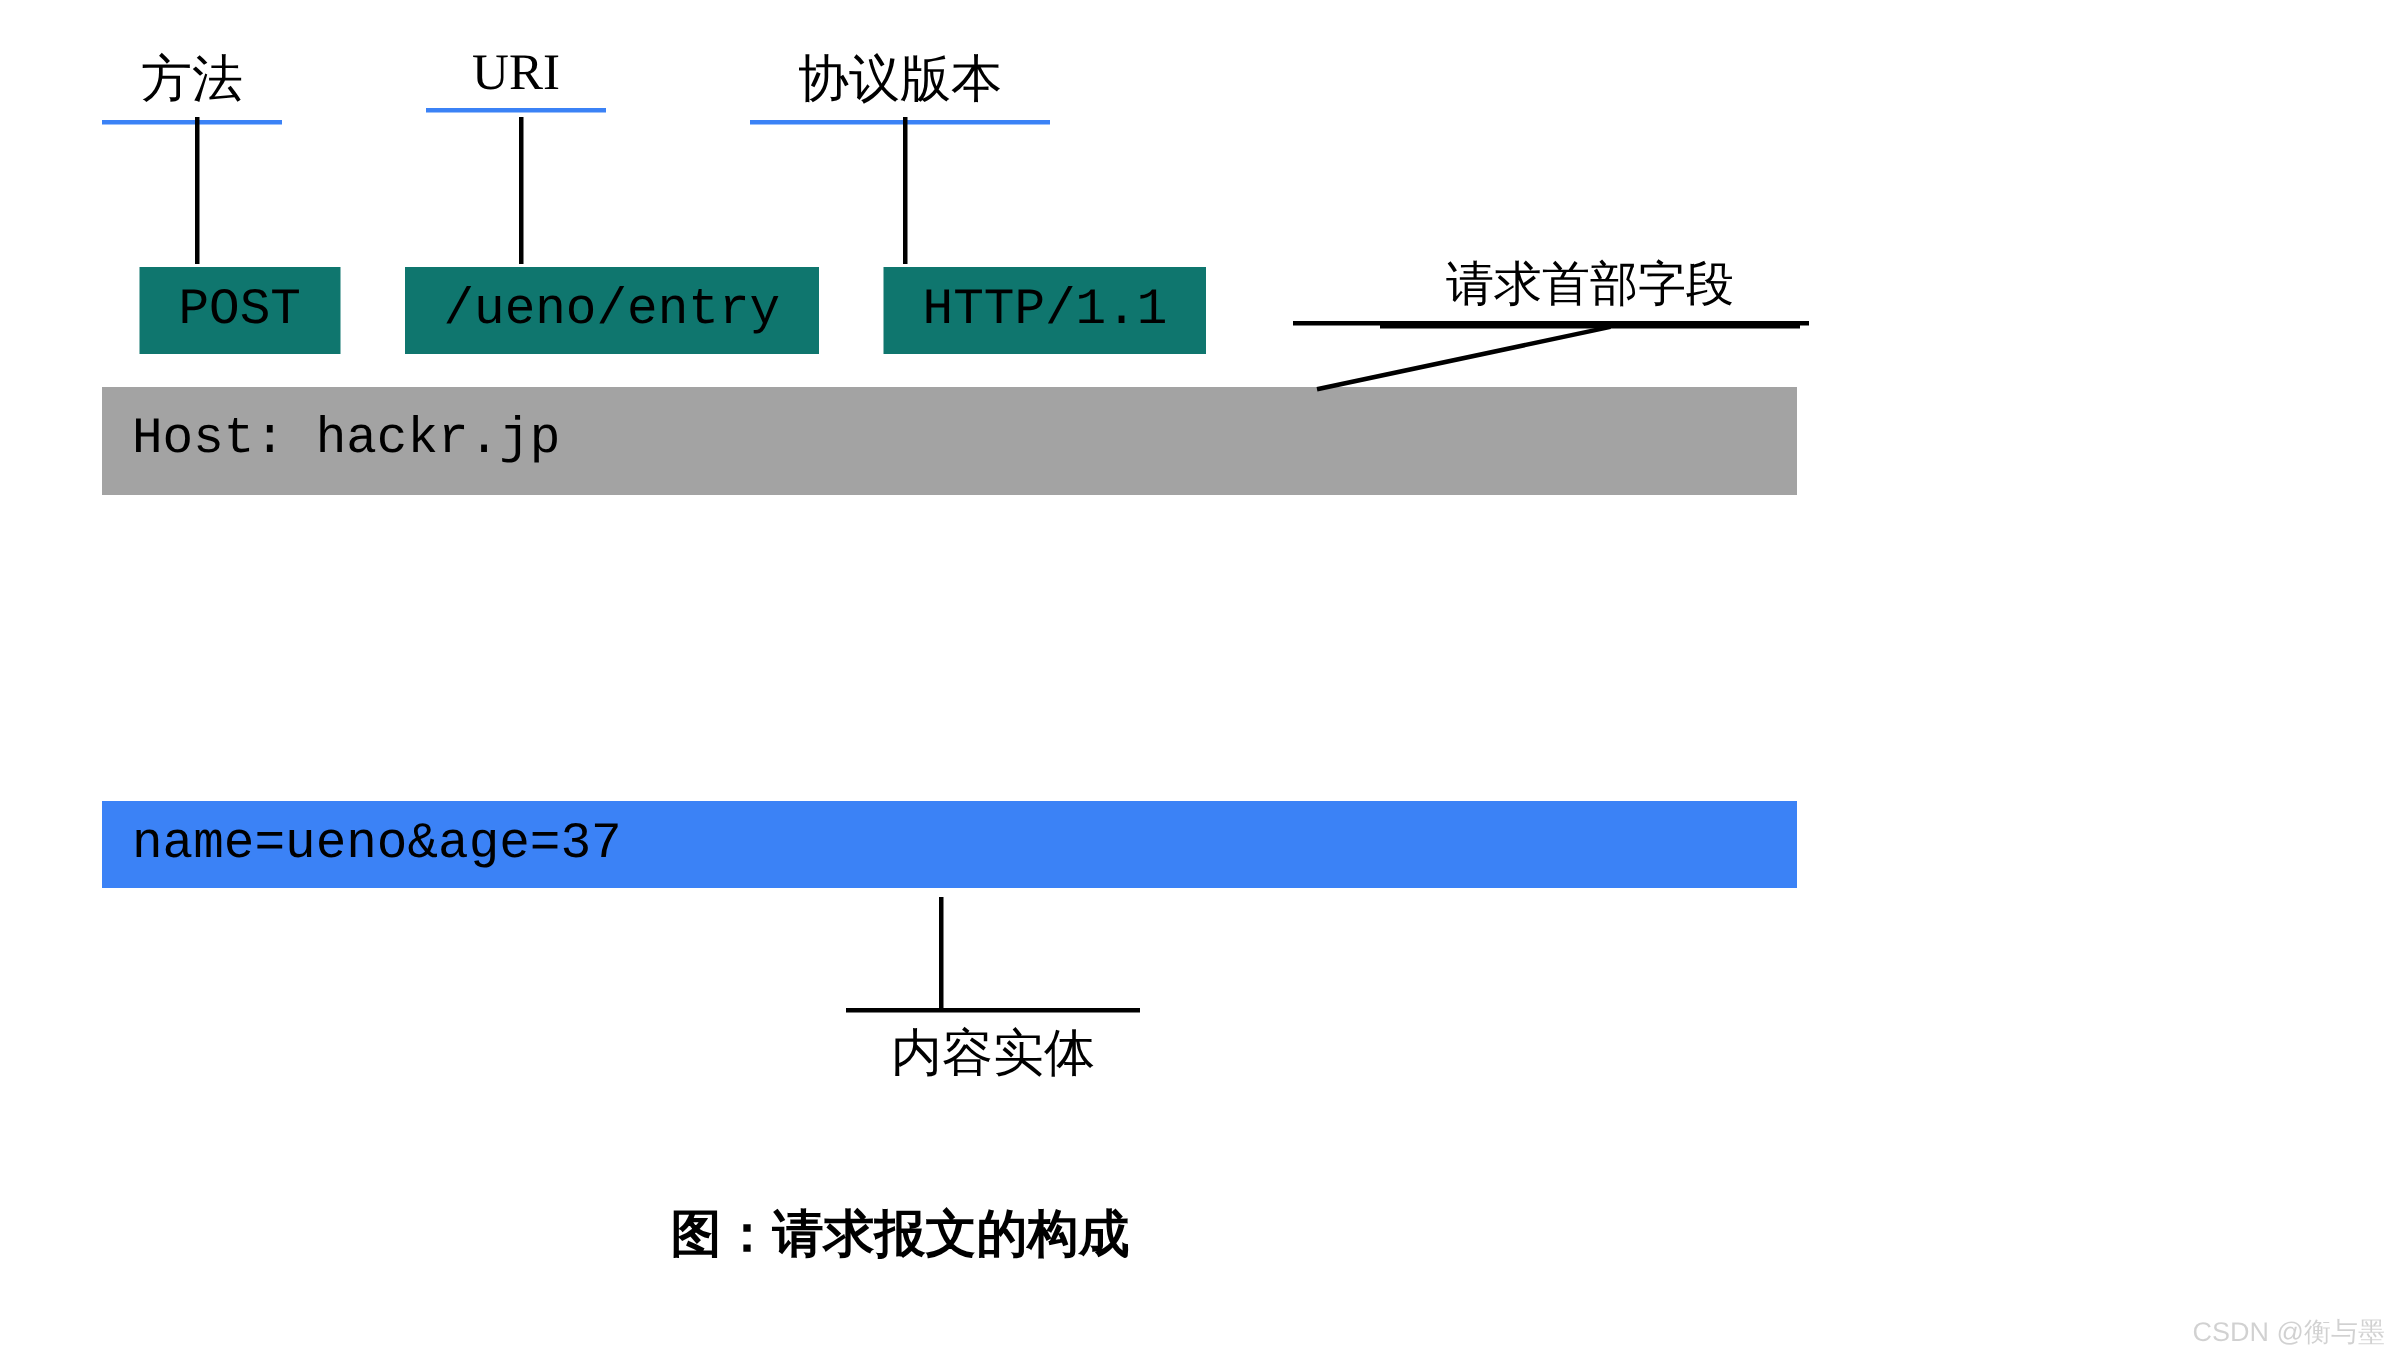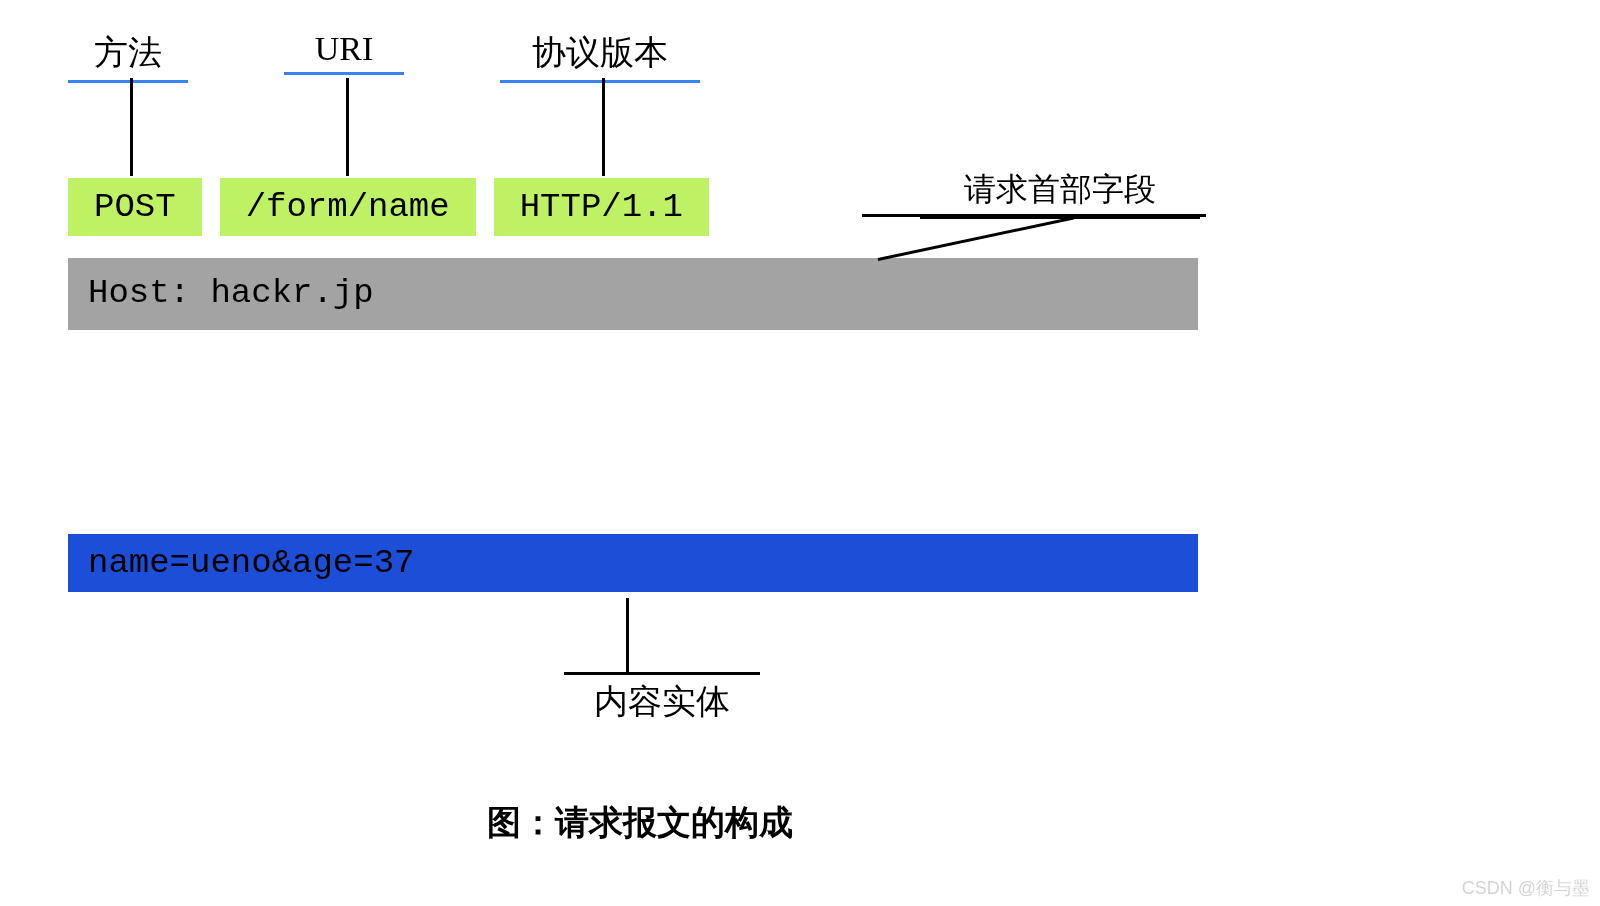--- a/index.html
+++ b/index.html
@@ -28,40 +28,41 @@
     background: #000;
   }
   .request-line-row {
     position: absolute;
     left: 68px;
     top: 178px;
     display: flex;
     gap: 18px;
   }
   .pill {
-    background: #bef264;
+    background: #0f766e;
     padding: 10px 26px;
     font-size: 34px;
+    margin-left: 25px;
   }
   .headers-block {
     position: absolute;
     left: 68px;
     top: 258px;
     width: 1130px;
     background: #a3a3a3;
     padding: 12px 20px;
     font-size: 34px;
     line-height: 1.4;
   }
   .body-block {
     position: absolute;
     left: 68px;
     top: 534px;
     width: 1130px;
-    background: #1d4ed8;
+    background: #3b82f6;
     padding: 10px 20px;
     font-size: 34px;
   }
   .label-bottom-wrap {
     position: absolute;
     text-align: right;
   }
   .label-bottom-line {
     border-top: 3px solid #000;
     padding-top: 4px;
@@ -82,21 +83,20 @@
     padding: 0 12px 4px 12px;
   }
   .caption {
     position: absolute;
     left: 0;
     width: 1200px;
     text-align: center;
     font-size: 34px;
     font-weight: bold;
     font-family: "Microsoft YaHei", "Heiti SC", sans-serif;
-    margin-left: 40px;
   }
   .watermark {
     position: absolute;
     right: 10px;
     bottom: 6px;
     font-size: 18px;
     color: rgba(0,0,0,0.18);
     font-family: "Microsoft YaHei", sans-serif;
     text-align: center;
   }
@@ -114,21 +114,21 @@
 <div class="tick-down" style="left:130px; top:78px; height:98px;"></div>
 
 <div class="label-top" style="left:284px; top:30px; width:120px;">URI</div>
 <div class="tick-down" style="left:346px; top:78px; height:98px;"></div>
 
 <div class="label-top" style="left:500px; top:30px; width:200px;">协议版本</div>
 <div class="tick-down" style="left:602px; top:78px; height:98px;"></div>
 
 <div class="request-line-row">
   <div class="pill mono">POST</div>
-  <div class="pill mono">/form/name</div>
+  <div class="pill mono">/ueno/entry</div>
   <div class="pill mono">HTTP/1.1</div>
 </div>
 
 <div class="headers-block mono">
   <div>Host: hackr.jp</div>
 </div>
 
 <div class="label-right" style="left:920px; top:168px; width:280px; text-align:center;">请求首部字段</div>
 
 <div style="position:absolute; left:862px; top:214px; width:344px; height:3px; background:#000;"></div>

